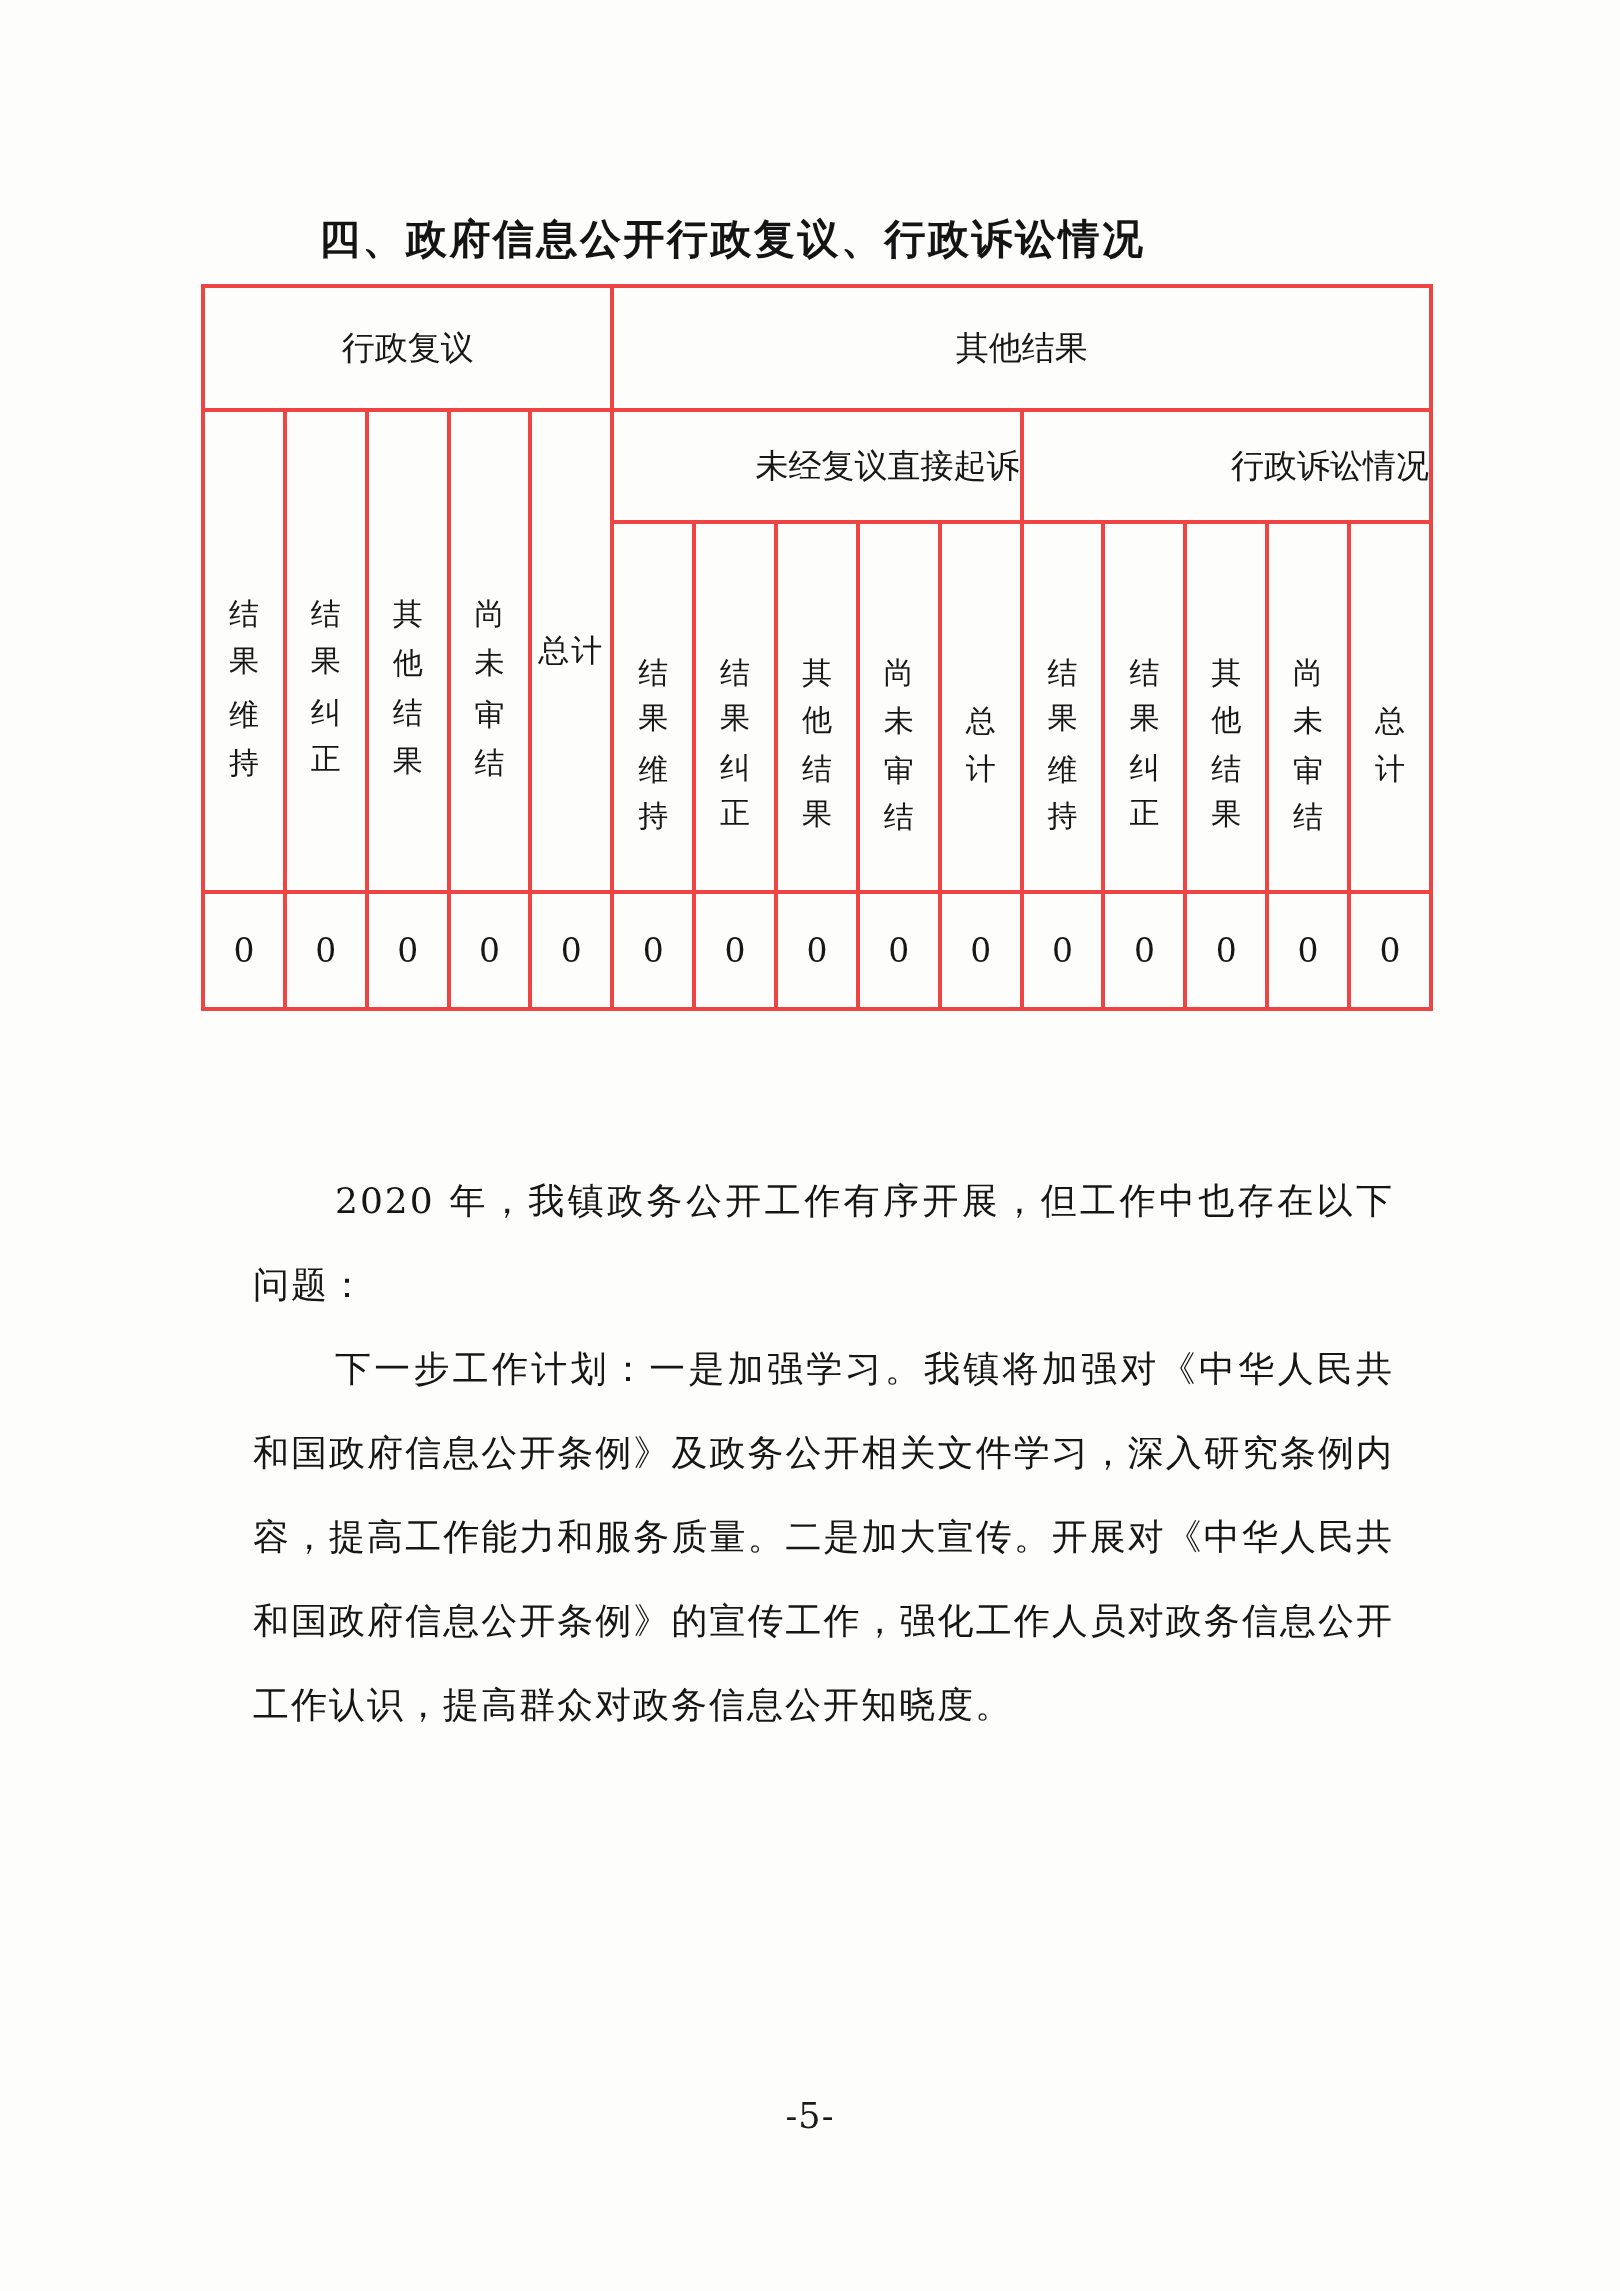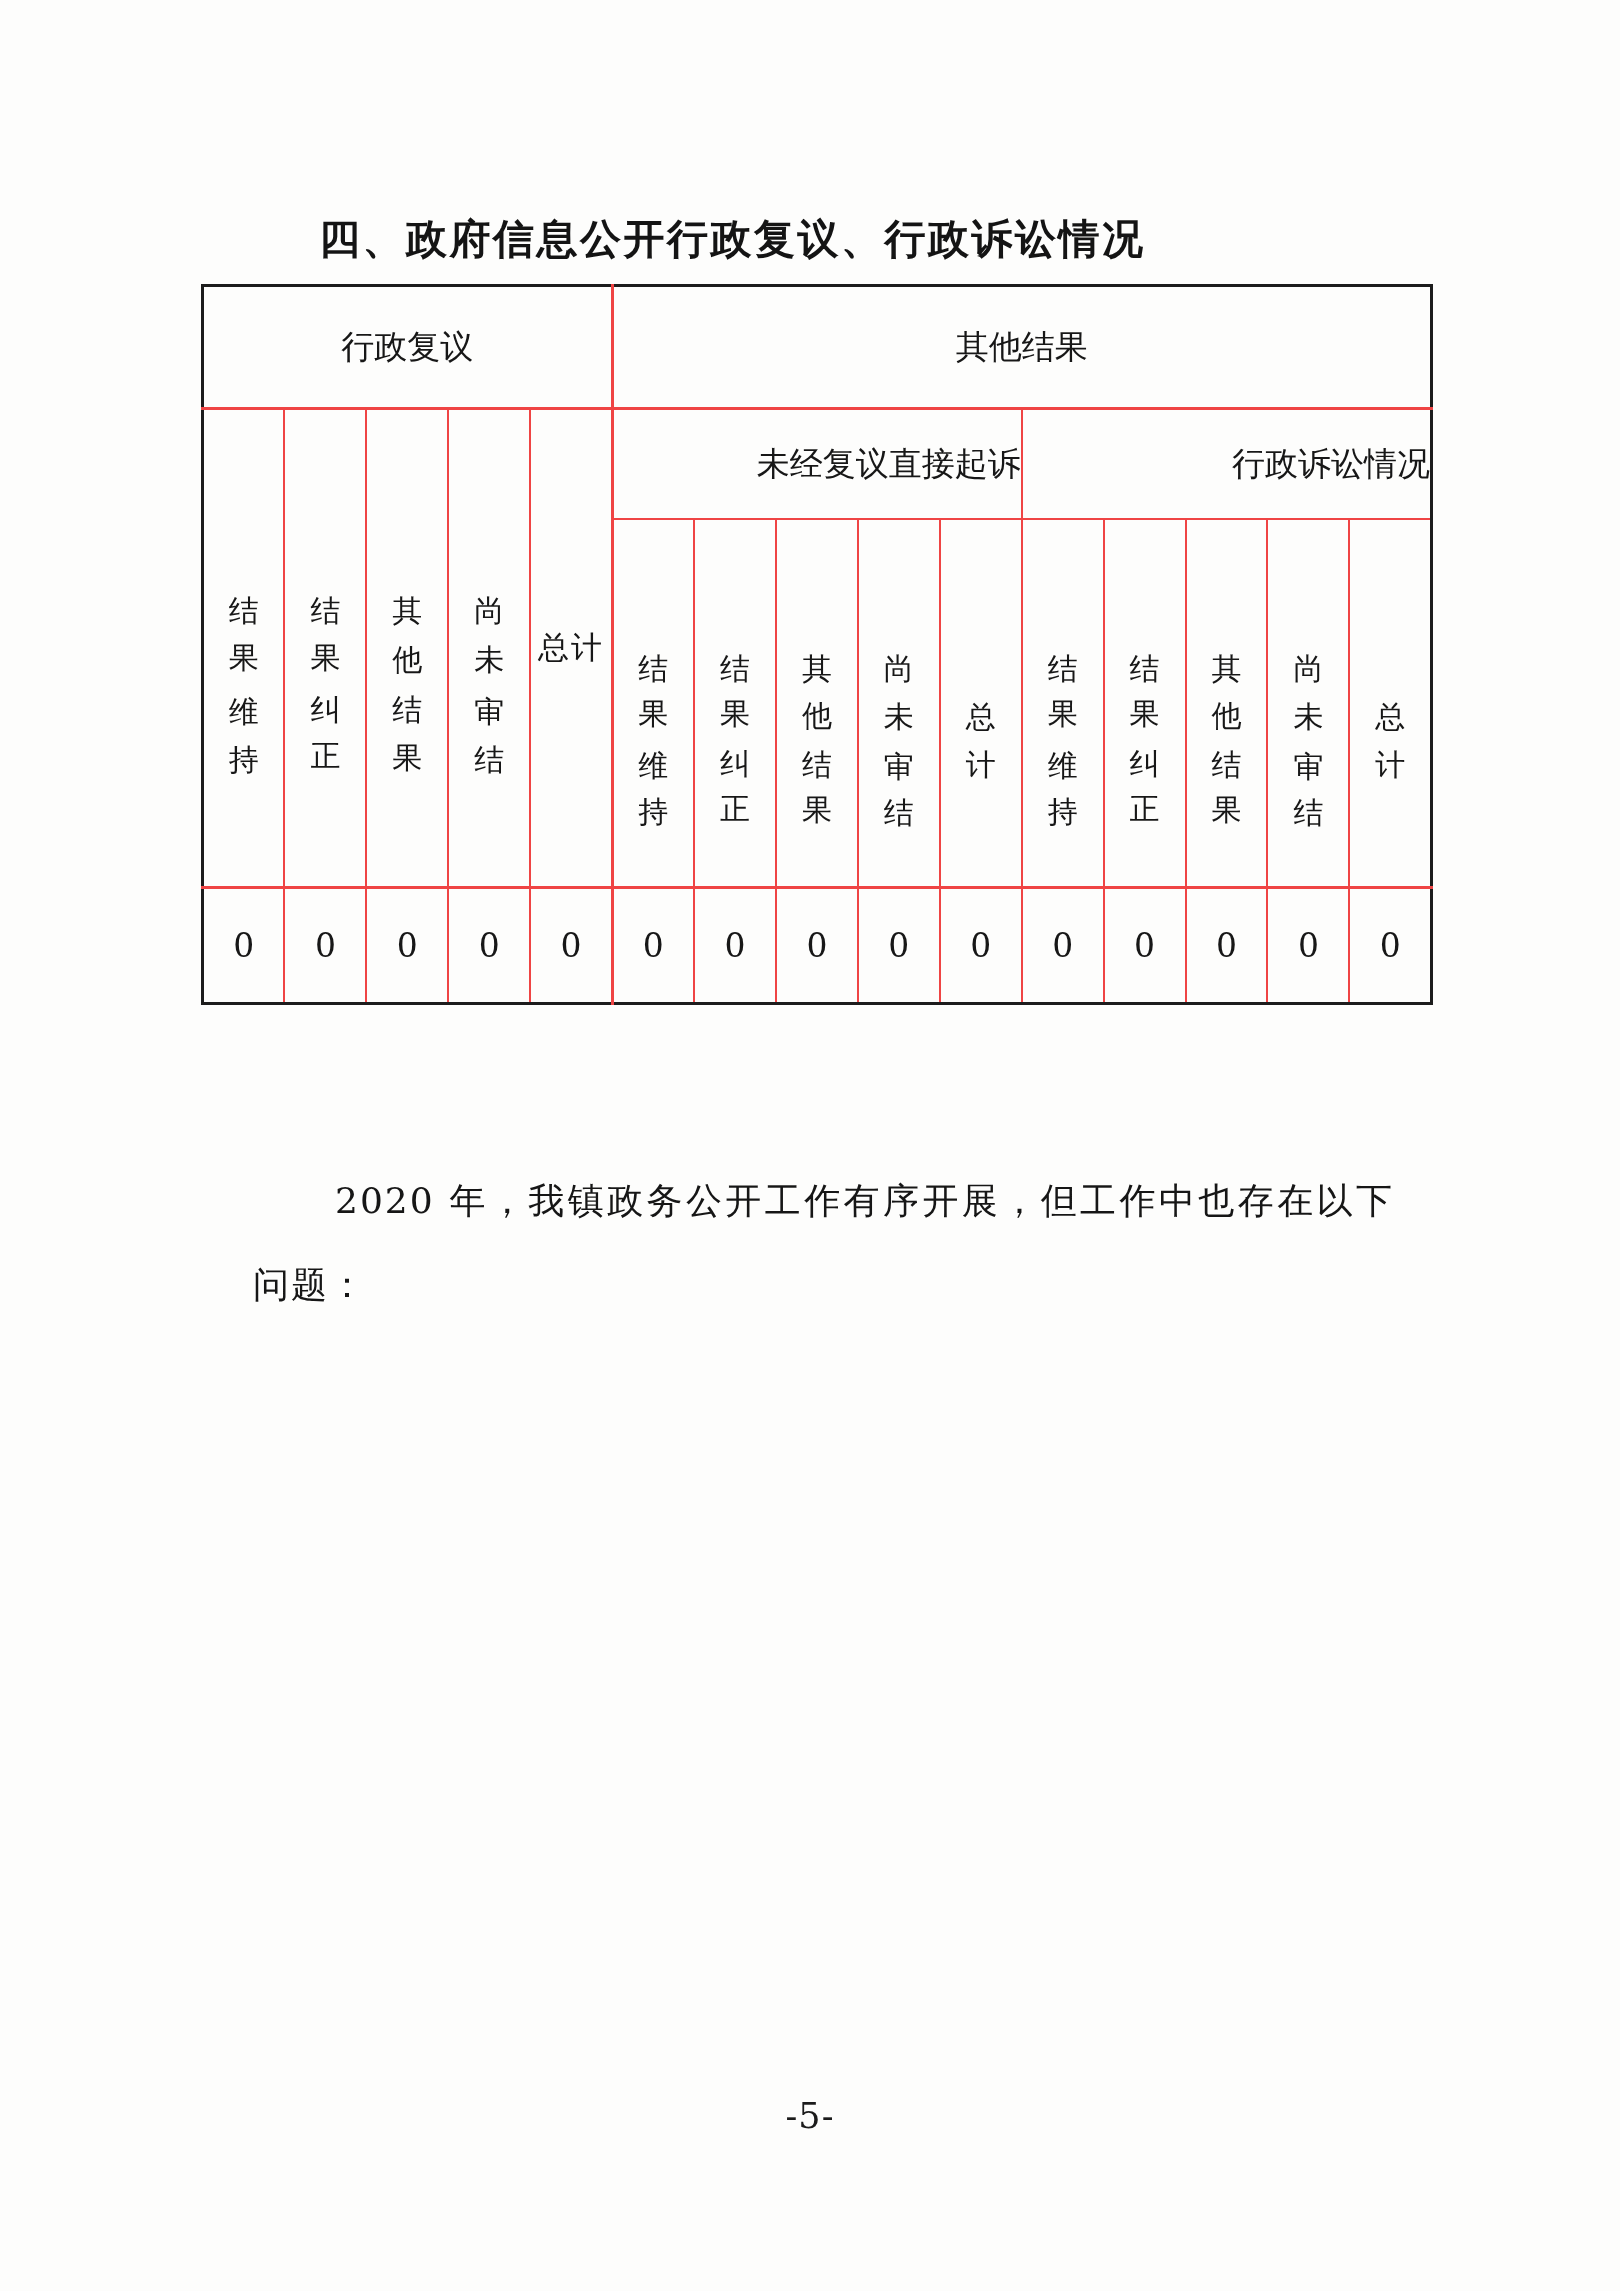--- a/index.html
+++ b/index.html
@@ -32,21 +32,21 @@
     position:absolute;
     left:201px; top:284px;
     width:1232px;
     table-layout:fixed;
     border-collapse:collapse;
     border:3.9px solid #1c1c1c;
     font-family:"DejaVu Serif", serif;
     color:#171717;
   }
   table.stats th, table.stats td {
-    border:2px solid #ef4444;
+    border:4px solid #ef4444;
     padding:0;
     font-weight:400;
     text-align:center;
     vertical-align:middle;
     overflow:hidden;
   }
   tr.r1 th { height:120px; font-size:33px; border-bottom-width:3.9px; }
   tr.r2 th.grp { height:108px; font-size:33px;text-align:right; }
   tr.r3 th { height:366px; }
   tr.r4 td { height:113px; font-size:33px; border-top-width:3.9px; }
@@ -161,18 +161,19 @@
         <td>0</td>
         <td>0</td>
         <td>0</td>
       </tr>
     </tbody>
   </table>
 
 
   <div class="body-text">
     <p>2020 年，我镇政务公开工作有序开展，但工作中也存在以下问题：</p>
+    <p>下一步工作计划：一是加强学习。我镇将加强对《中华人民共和国政府信息公开条例》及政务公开相关文件学习，深入研究条例内容，提高工作能力和服务质量。二是加大宣传。开展对《中华人民共和国政府信息公开条例》的宣传工作，强化工作人员对政务信息公开工作认识，提高群众对政务信息公开知晓度。</p>
   </div>
 
   <div class="page-number">-5-</div>
 
 </div>
 
 
 </body></html>

